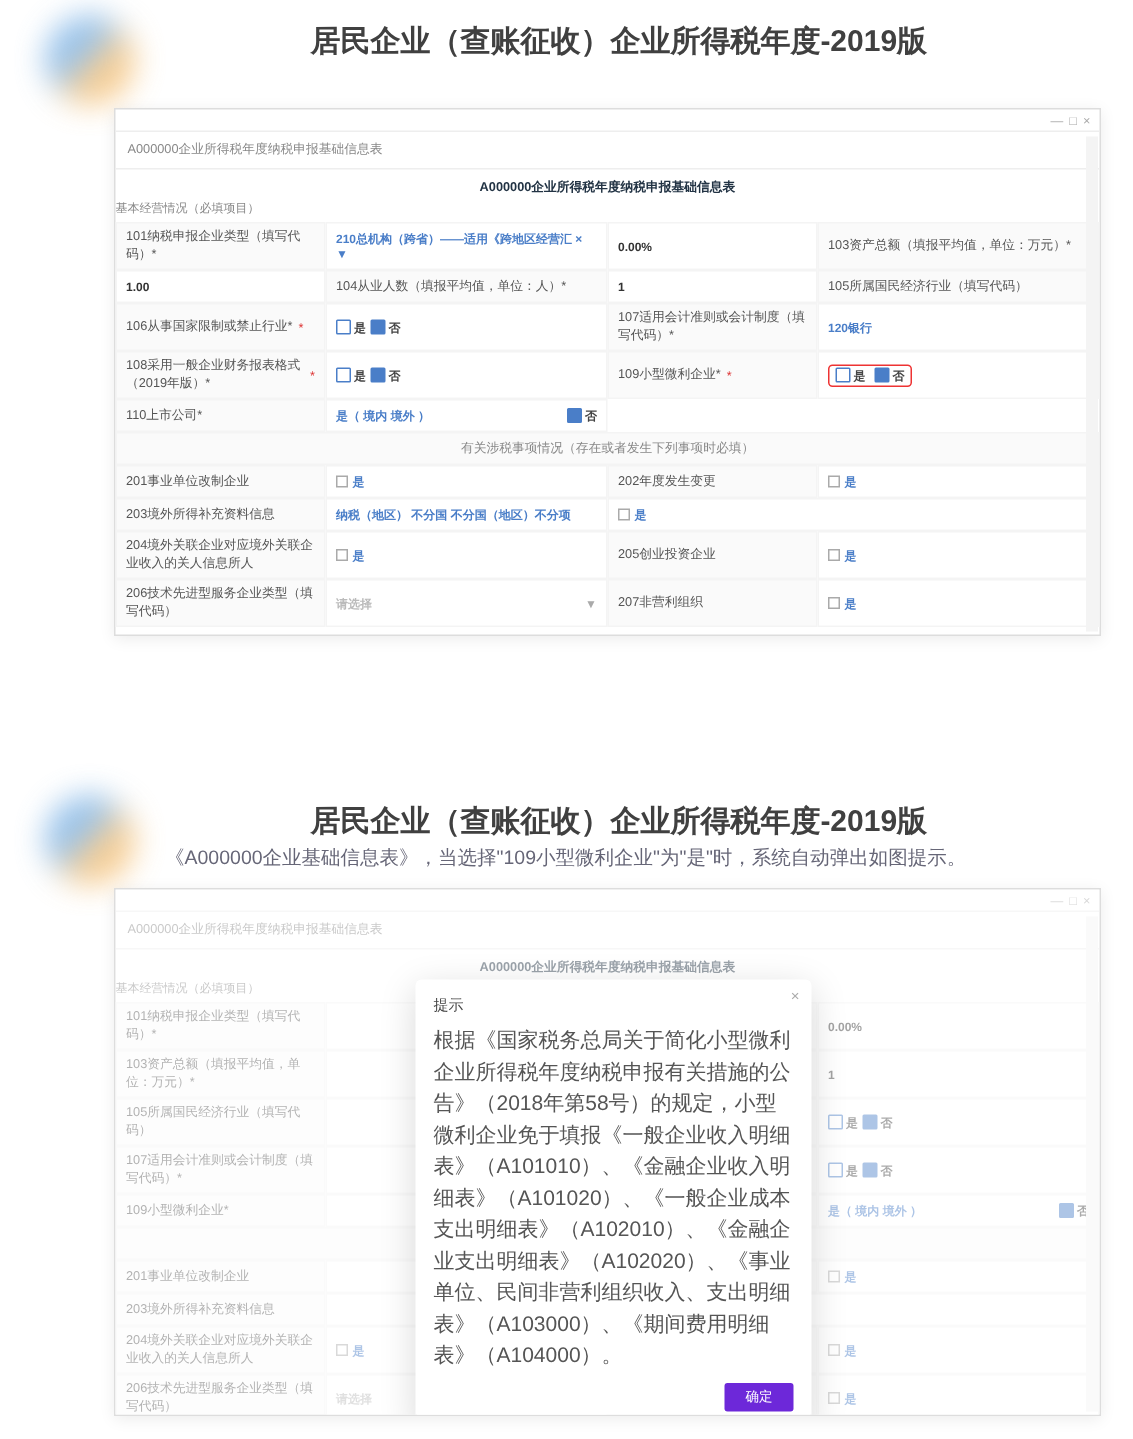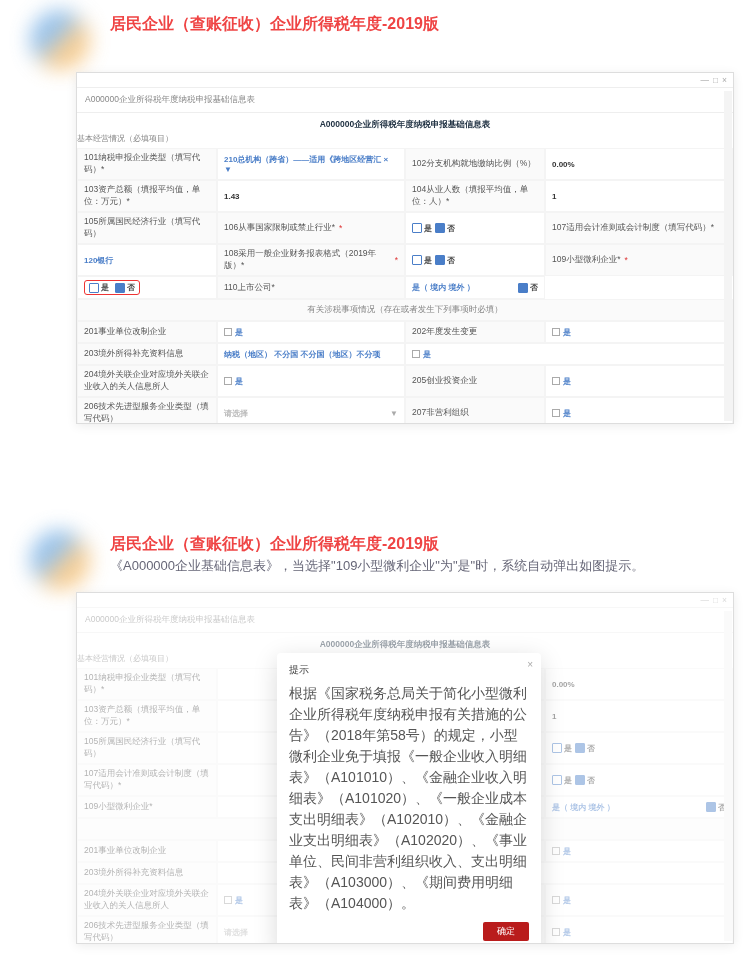--- a/index.html
+++ b/index.html
@@ -1,19 +1,19 @@
 <!DOCTYPE html>
 <html><head>
 <meta charset="utf-8">
 <style>
   html,body{margin:0;padding:0;background:#fff;font-family:"Microsoft YaHei",Arial,sans-serif;color:#333;width:755px;}
   .slide{position:relative;height:430px;margin-bottom:90px;}
   .bubble{position:absolute;left:30px;top:10px;width:60px;height:60px;border-radius:50%;background:linear-gradient(135deg,#7fb4e6 40%,#f5c27a 60%);filter:blur(10px);opacity:.8;}
   .slide-hdr{padding:14px 40px 6px 110px;}
-  .slide-hdr h2{margin:0 0 2px 0;font-size:16px;color:#ef4444;}
+  .slide-hdr h2{margin:0 0 2px 0;font-size:20px;color:#404040;text-align:center;}
   .slide-hdr p{margin:0;font-size:13px;color:#667;}
   .win{position:absolute;left:76px;top:72px;width:656px;height:350px;background:#fff;border:1px solid #ddd;box-shadow:0 2px 10px rgba(0,0,0,.08);font-size:8.5px;overflow:hidden;}
   .winbar{display:flex;justify-content:flex-end;gap:4px;padding:2px 6px;border-bottom:1px solid #eee;color:#aaa;}
   .crumb{padding:6px 8px;color:#888;border-bottom:1px solid #eee;}
   .ftitle{text-align:center;font-weight:bold;color:#234;padding:6px 0 2px;}
   .fsub{text-align:left;color:#888;font-size:8px;padding-bottom:4px;}
   .form{display:grid;grid-template-columns:140px 1fr 140px 1fr;}
   .cell{padding:3px 6px;border:0.5px solid #f4f4f4;min-height:14px;display:flex;align-items:center;gap:3px;}
   .lbl{background:#fafafa;color:#555;}
   .val{color:#4a7ec8;background:#fff;font-size:8px;font-weight:bold;}
@@ -24,21 +24,21 @@
   .radio.on .box{background:#4a7ec8;}
   .hl{border:1px solid #e33;padding:1px 4px;border-radius:3px;display:inline-flex;gap:6px;}
   .full{grid-column:1/5;}
   .scrollhint{position:absolute;right:1px;top:18px;bottom:2px;width:8px;background:#f4f4f4;}
   
   .mask{position:absolute;inset:0;background:rgba(255,255,255,.55);}
   .modal{position:absolute;left:200px;top:60px;width:240px;background:#fff;border-radius:4px;box-shadow:0 6px 24px rgba(0,0,0,.15);padding:10px 12px 10px;}
   .modal h4{margin:0 0 6px 0;font-size:10px;color:#444;font-weight:normal;}
   .modal .close{position:absolute;right:8px;top:6px;color:#aaa;font-size:10px;}
   .modal p{font-size:14px;color:#555;line-height:1.5;margin:0 0 8px;}
-  .modal .ok{float:right;background:#b91c1c;color:#fff;border:none;padding:3px 14px;font-size:9px;border-radius:2px;margin-left:24px;}
+  .modal .ok{float:right;background:#6d28d9;color:#fff;border:none;padding:3px 14px;font-size:9px;border-radius:2px;margin-left:24px;}
 </style>
 </head>
 <body>
 
 <div class="slide">
   <div class="bubble"></div>
   <div class="slide-hdr">
     <h2>居民企业（查账征收）企业所得税年度-2019版</h2>
   </div>
 
@@ -53,32 +53,29 @@
     <div class="ftitle">A000000企业所得税年度纳税申报基础信息表</div>
     <div class="fsub">基本经营情况（必填项目）</div>
 
     <div class="form">
       <div class="cell lbl">
           <span>101纳税申报企业类型（填写代码）*</span>
         </div>
       <div class="cell val">
           <span>210总机构（跨省）——适用《跨地区经营汇 × ▼</span>
         </div>
-      <div class="cell lbl">
-          <span>102分支机构就地缴纳比例（%）</span>
-        </div>
       <div class="cell val pct">
           <span>0.00%</span>
         </div>
 
       <div class="cell lbl">
           <span>103资产总额（填报平均值，单位：万元）*</span>
         </div>
       <div class="cell val pct">
-          <span>1.43</span>
+          <span>1.00</span>
         </div>
       <div class="cell lbl">
           <span>104从业人数（填报平均值，单位：人）*</span>
         </div>
       <div class="cell val pct">
           <span>1</span>
         </div>
 
       <div class="cell lbl">
           <span>105所属国民经济行业（填写代码）</span>

